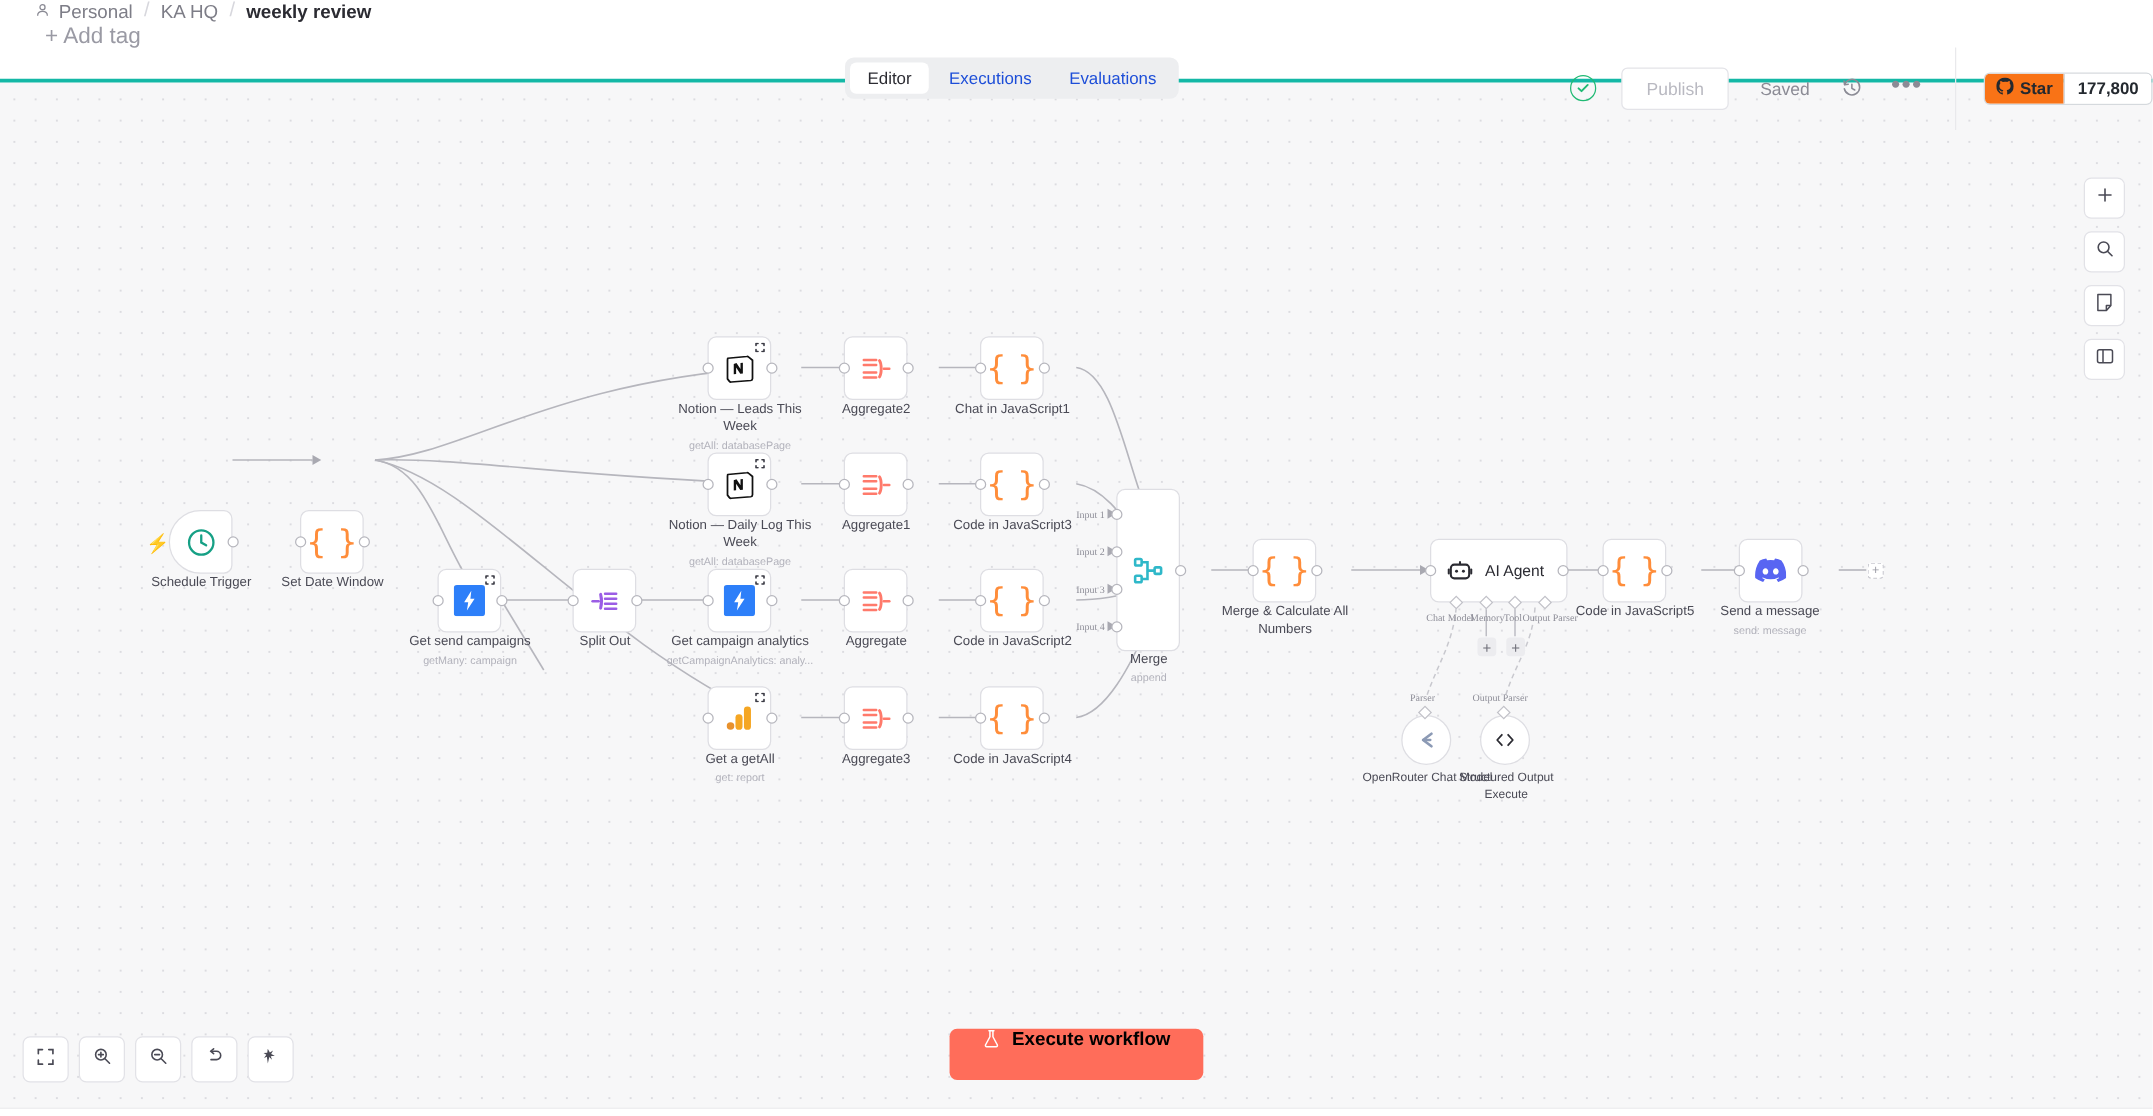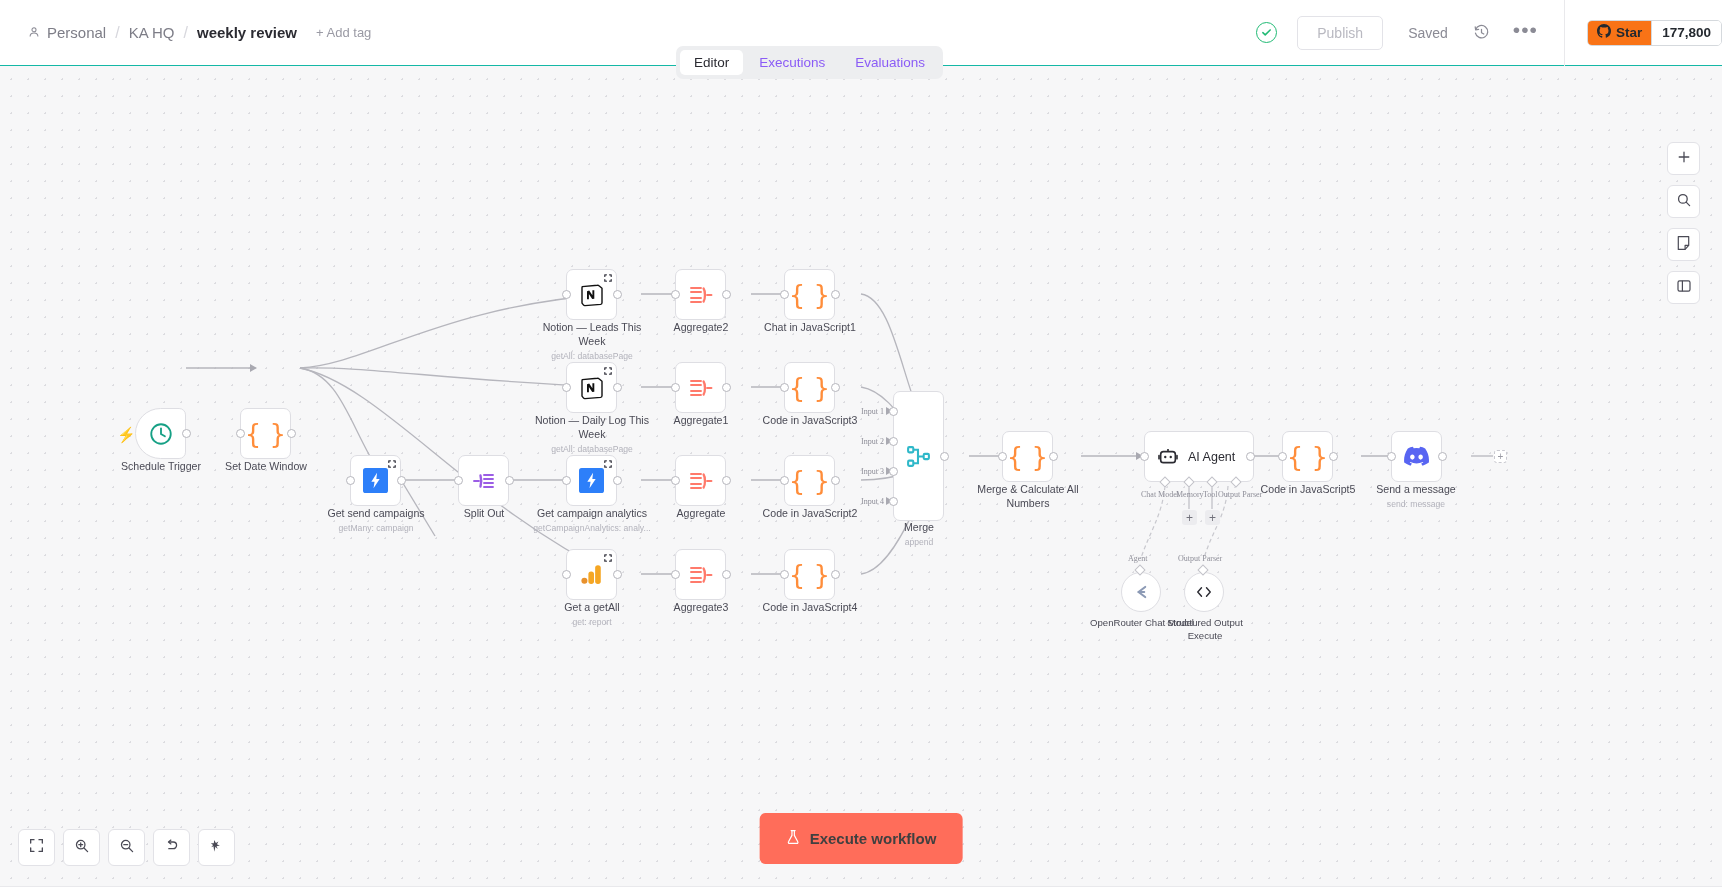--- a/index.html
+++ b/index.html
@@ -9,35 +9,36 @@
     font-family: "Liberation Sans", sans-serif;
     background: #fff;
     overflow: hidden;
   }
 
   
   #topbar {
     position: absolute; left: 0; top: 0;
     width: 1722px; height: 66px;
     background: #fff;
-    border-bottom: 1px solid #14b8a6;
-    display: flex; align-items: center;
+    border-bottom: 3px solid #14b8a6;
+    display: flex; align-items: flex-start;
     z-index: 40;
+    flex-direction: column;
   }
   #breadcrumb {
     display: flex; align-items: center;
     margin-left: 28px; gap: 9px;
     font-size: 15px;
   }
   .bc-person { display: flex; align-items: center; gap: 7px; color: #7d7d87; }
   .bc-sep { color: #d7d7dd; font-size: 16px; }
   .bc-dim { color: #7d7d87; }
   .bc-strong { color: #2b2b32; font-weight: 600; }
   #add-tag {
-    margin-left: 19px; color: #9a9aa4; font-size: 13px; cursor: pointer;
+    margin-left: 36px; color: #9a9aa4; font-size: 18px; cursor: pointer;
   }
   #topbar-right {
     margin-left: auto; display: flex; align-items: center; height: 100%;
   }
   #status-check {
     width: 21px; height: 21px; border-radius: 50%;
     border: 1.6px solid #20ba74;
     display: flex; align-items: center; justify-content: center;
     margin-right: 20px;
   }
@@ -72,21 +73,21 @@
     border-left: 1px solid #d5d9dd;
   }
 
   
   #tabs {
     position: absolute; left: 676px; top: 46px;
     background: #edeef0; border-radius: 7px;
     padding: 4px; display: flex; gap: 2px; z-index: 45;
   }
   .tab {
-    padding: 5px 14px; font-size: 13.5px; color: #8b5cf6;
+    padding: 5px 14px; font-size: 13.5px; color: #1d4ed8;
     border-radius: 5px; cursor: pointer; white-space: nowrap;
   }
   .tab.active { background: #fff; color: #2b2b32; font-weight: 500; }
 
   
   #canvas {
     position: absolute; left: 0; top: 66px;
     width: 1722px; height: 820px;
     background-color: #f7f7f8;
     background-image: radial-gradient(circle, #dcdce0 1px, transparent 1px);
@@ -190,26 +191,26 @@
   }
   .tool-btn {
     width: 37px; height: 37px; background: #fff;
     border: 1px solid #e2e2e7; border-radius: 6px;
     display: flex; align-items: center; justify-content: center;
     cursor: pointer; color: #4a4a55;
   }
   #execute-btn {
     position: absolute; left: 50%; transform: translateX(-50%);
     bottom: 22px;
-    background: #ff6d5a; color: #404040;
+    background: #ff6d5a; color: #000000;
     border: none; border-radius: 6px;
-    height: 51px; padding: 0 26px;
+    height: 41px; padding: 0 26px;
     font-size: 15px; font-family: "Liberation Sans", sans-serif;
     font-weight: 600;
-    display: flex; align-items: center; gap: 9px;
+    display: flex; align-items: flex-start; gap: 9px;
     cursor: pointer; z-index: 31;
   }
   #bottom-strip {
     position: absolute; left: 0; bottom: 0; width: 1722px; height: 7px;
     background: #fff; border-top: 1px solid #e9e9ec; z-index: 35;
   }
 </style>
 </head>
 <body>
 
@@ -648,21 +649,21 @@
   <div class="diamond" style="left:1185px; top:412px;"></div>
   <div class="diamond" style="left:1208px; top:412px;"></div>
   <div class="diamond" style="left:1232px; top:412px;"></div>
   <span class="inlabel" style="left:1141px; top:424px;">Chat Model</span>
   <span class="inlabel" style="left:1176px; top:424px;">Memory</span>
   <span class="inlabel" style="left:1203px; top:424px;">Tool</span>
   <span class="inlabel" style="left:1218px; top:424px;">Output Parser</span>
   <div class="plusbox" style="left:1182px; top:444px;">+</div>
   <div class="plusbox" style="left:1205px; top:444px;">+</div>
 
-  <span class="inlabel" style="left:1128px; top:488px;">Agent</span>
+  <span class="inlabel" style="left:1128px; top:488px;">Parser</span>
   <div class="diamond" style="left:1136px; top:500px;"></div>
   <div class="node round" style="left:1121px; top:506px;">
     <span>
       <svg class="ic" width="20" height="20" viewBox="0 0 24 24" fill="none" stroke="#8c9ab5" stroke-width="2.6" stroke-linecap="round" stroke-linejoin="round">
         <path d="M17 6 L9 12 L17 18"></path>
         <path d="M16 12 H9" stroke-width="2.2"></path>
       </svg>
     </span>
   </div>
   <div class="caption small" style="left:1090px; top:551px; width:104px;text-align:center;">

